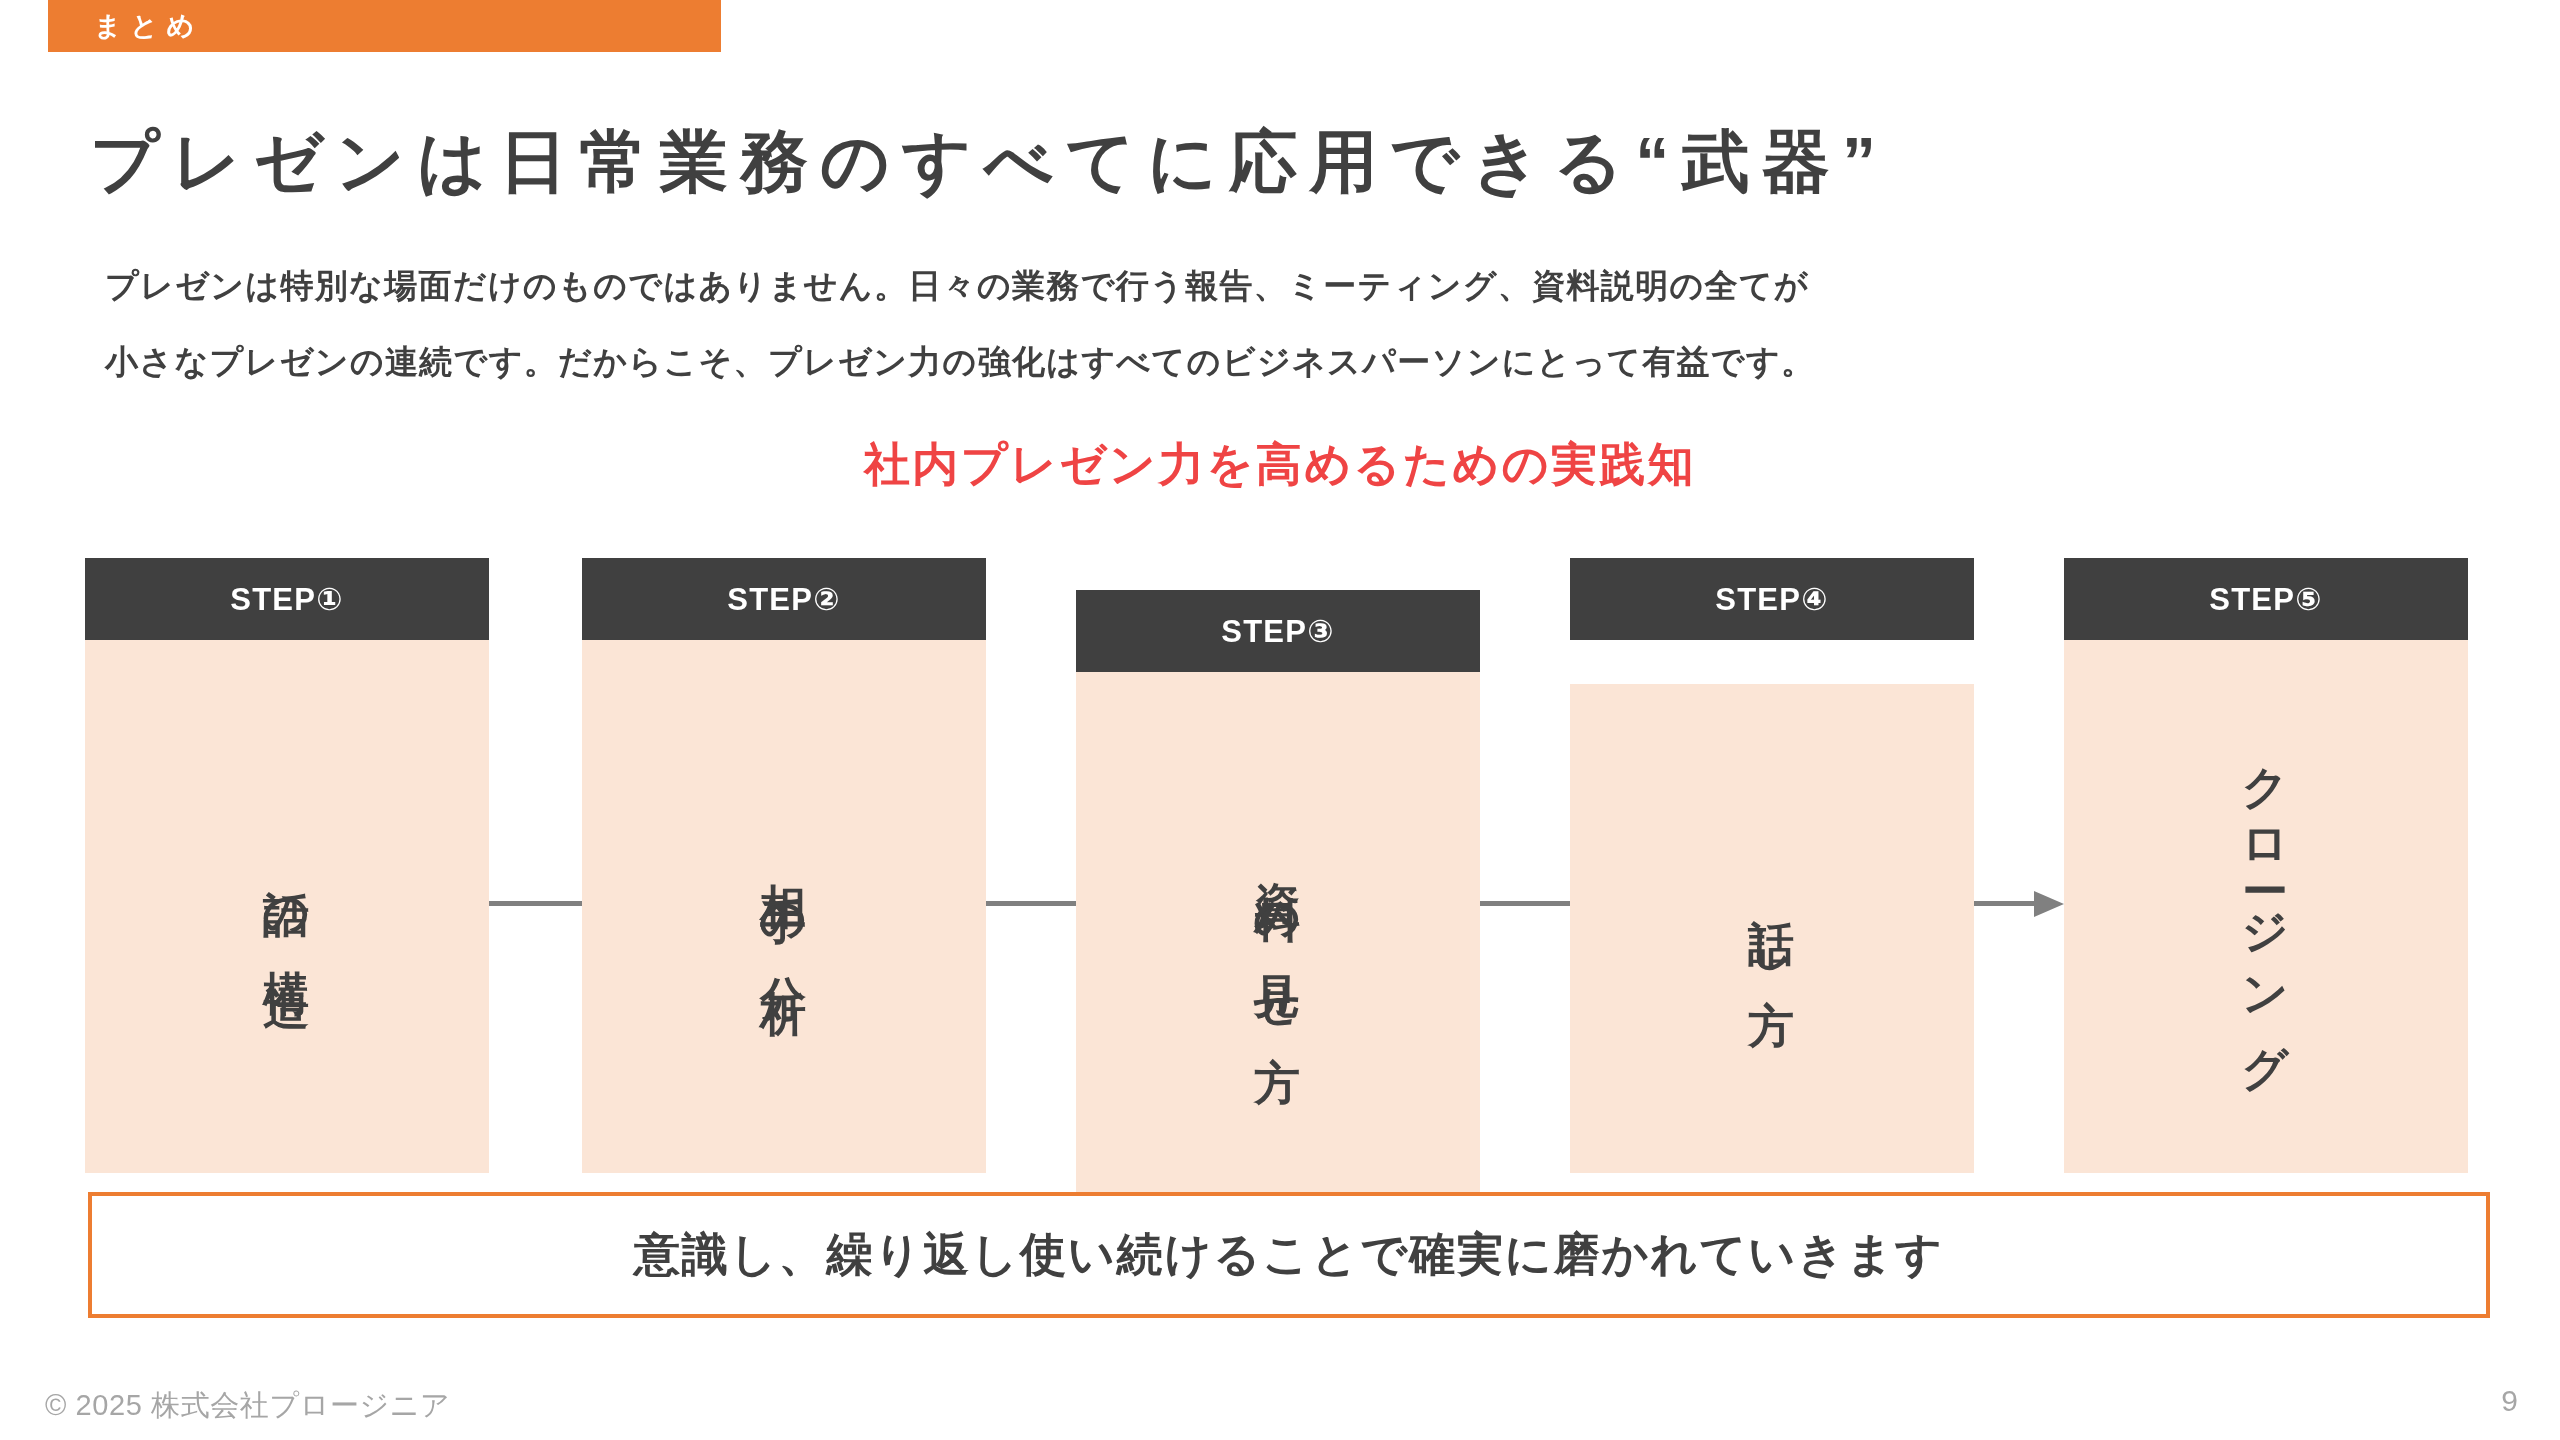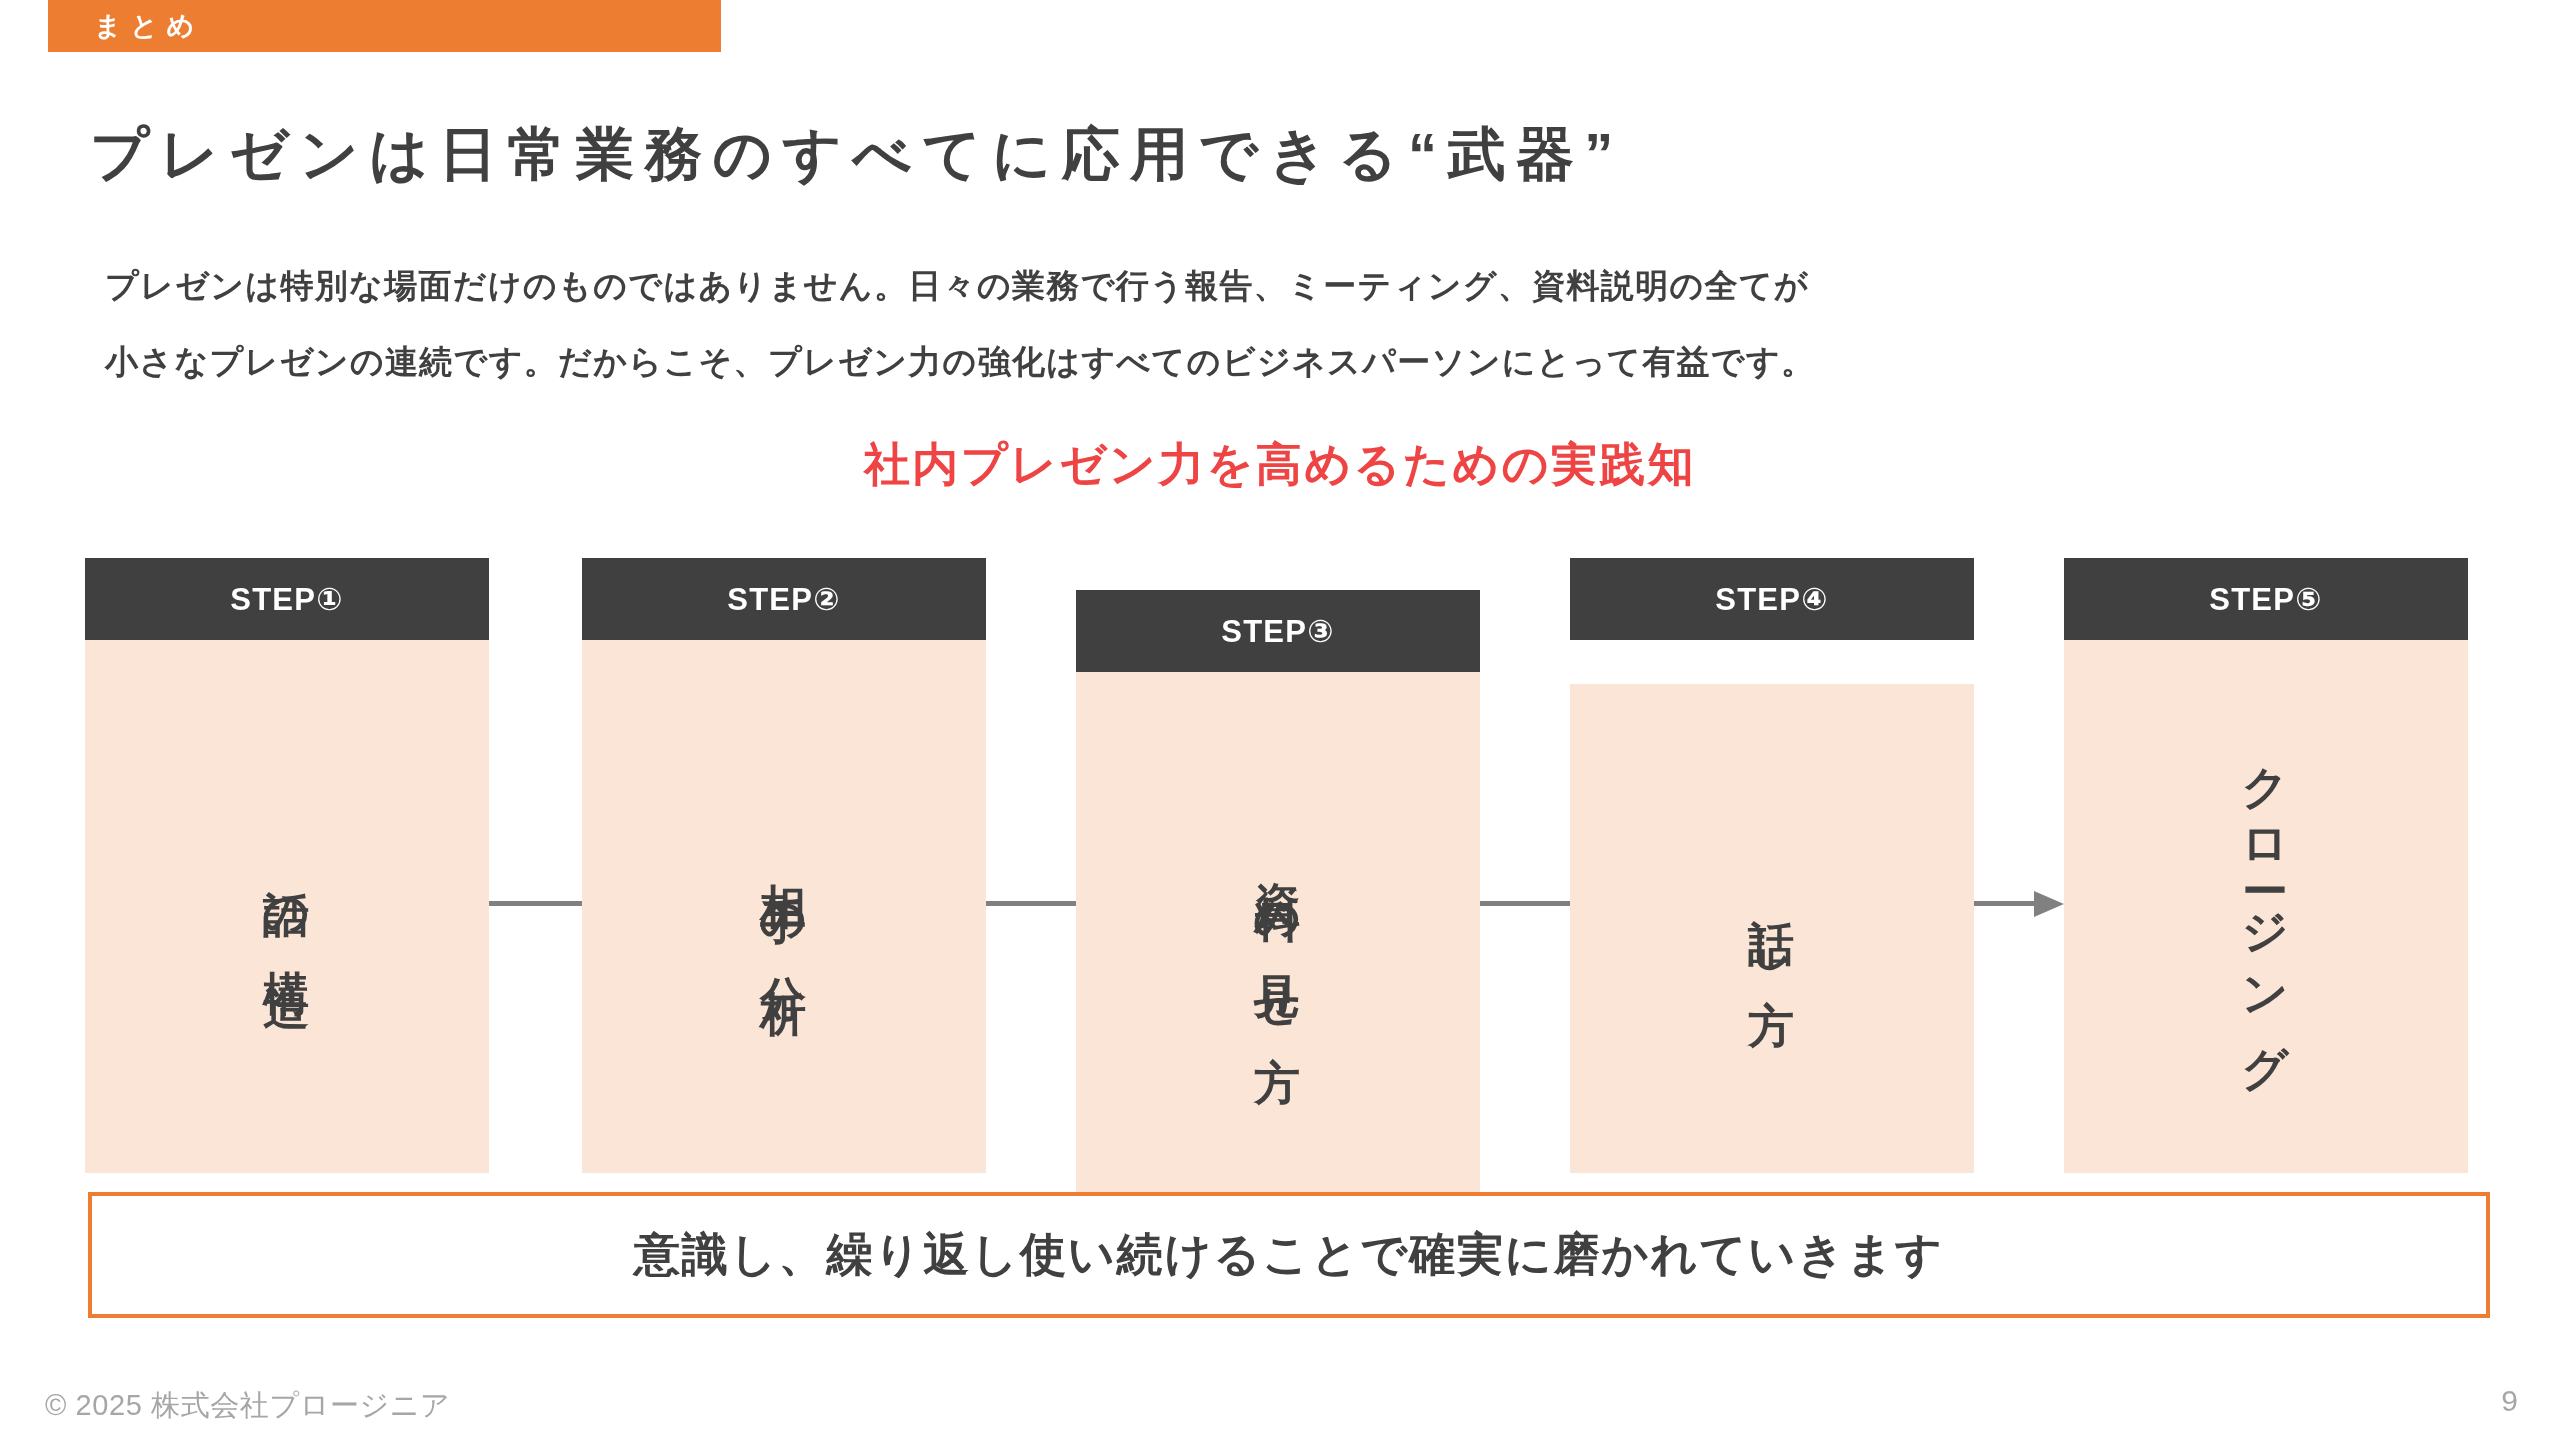--- a/index.html
+++ b/index.html
@@ -16,21 +16,21 @@
     background:#ED7D31;display:flex;align-items:center;margin-left:48px;
   }
   .tag-banner .tag-text{
     color:#ffffff;font-size:27px;font-weight:bold;
     letter-spacing:0.32em;padding-left:46px;line-height:1;
   }
 
   
   .title{
     position:absolute;left:90px;top:80px;width:2380px;
-    font-size:58px;font-weight:bold;letter-spacing:0.18em;
+    font-size:68px;font-weight:bold;letter-spacing:0.18em;
     line-height:70px;color:#404040;white-space:nowrap;
   }
 
   
   .paragraph{
     position:absolute;left:105px;top:248px;width:2380px;
     font-size:33px;font-weight:bold;letter-spacing:0.04em;
     line-height:76px;color:#404040;
   }
   .paragraph .line{white-space:nowrap;}

